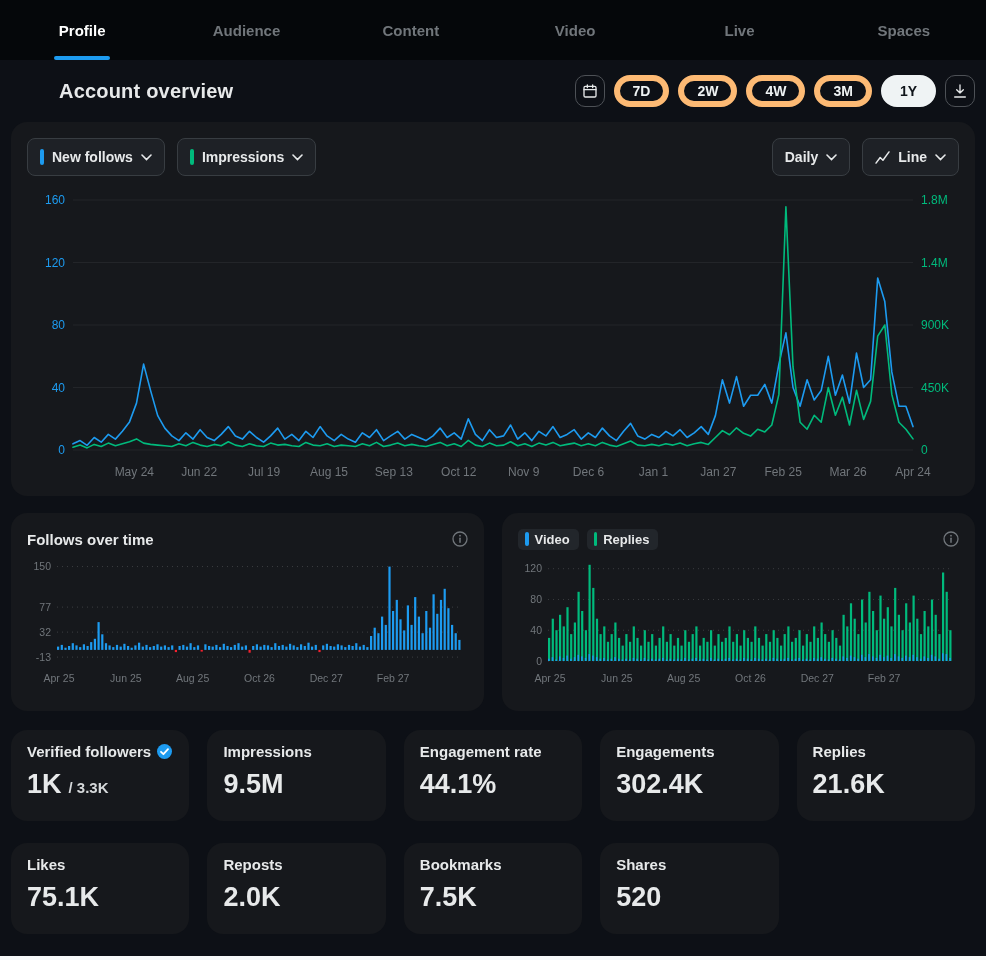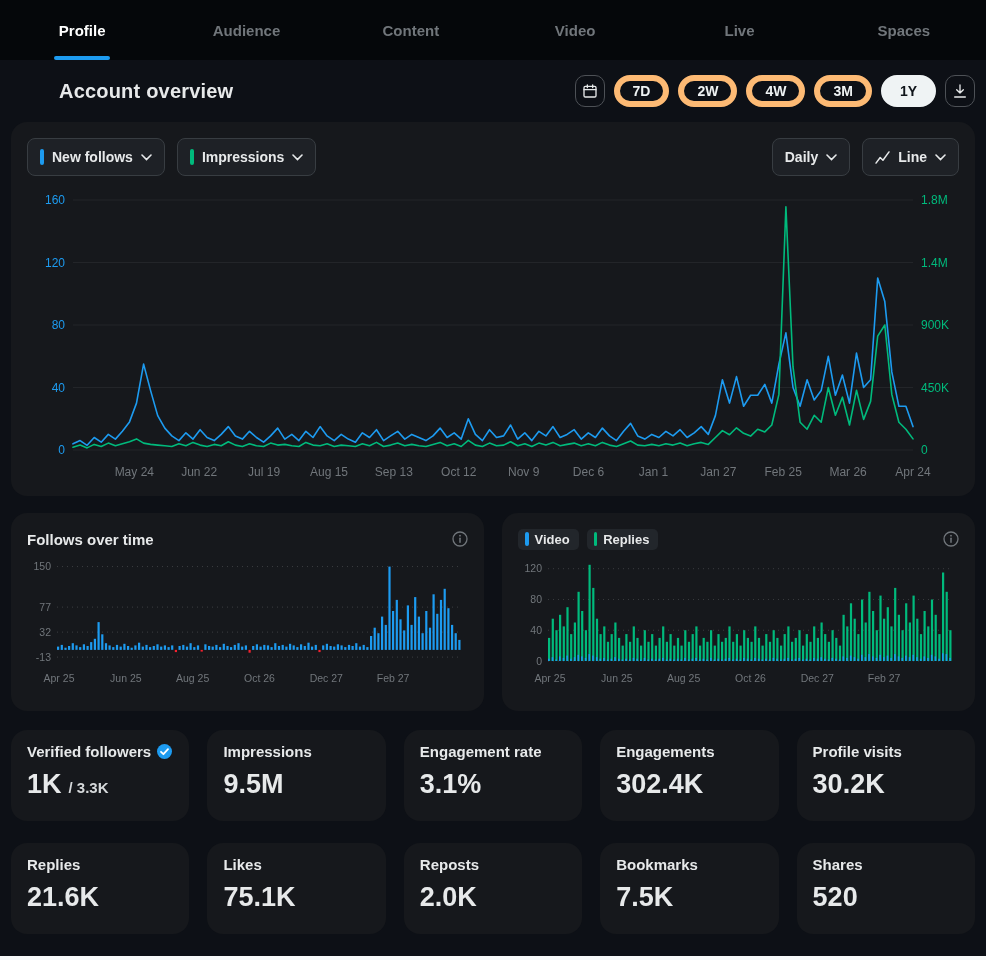--- a/index.html
+++ b/index.html
@@ -595,36 +595,30 @@
   <div class="metric">
     <div class="m-label">
         <span>Impressions</span>
       </div>
     <div class="m-value">9.5M</div>
   </div>
   <div class="metric">
     <div class="m-label">
         <span>Engagement rate</span>
       </div>
-    <div class="m-value">3.1%</div>
+    <div class="m-value">44.1%</div>
   </div>
   <div class="metric">
     <div class="m-label">
         <span>Engagements</span>
       </div>
     <div class="m-value">302.4K</div>
   </div>
   <div class="metric">
     <div class="m-label">
-        <span>Profile visits</span>
-      </div>
-    <div class="m-value">30.2K</div>
-  </div>
-  <div class="metric">
-    <div class="m-label">
         <span>Replies</span>
       </div>
     <div class="m-value">21.6K</div>
   </div>
   <div class="metric">
     <div class="m-label">
         <span>Likes</span>
       </div>
     <div class="m-value">75.1K</div>
   </div>

